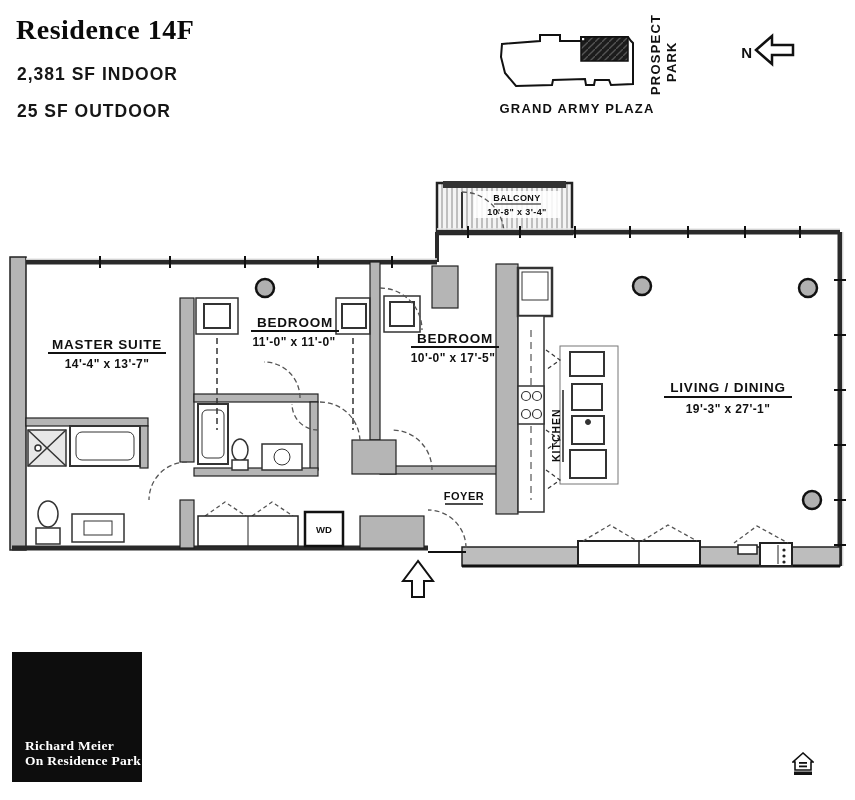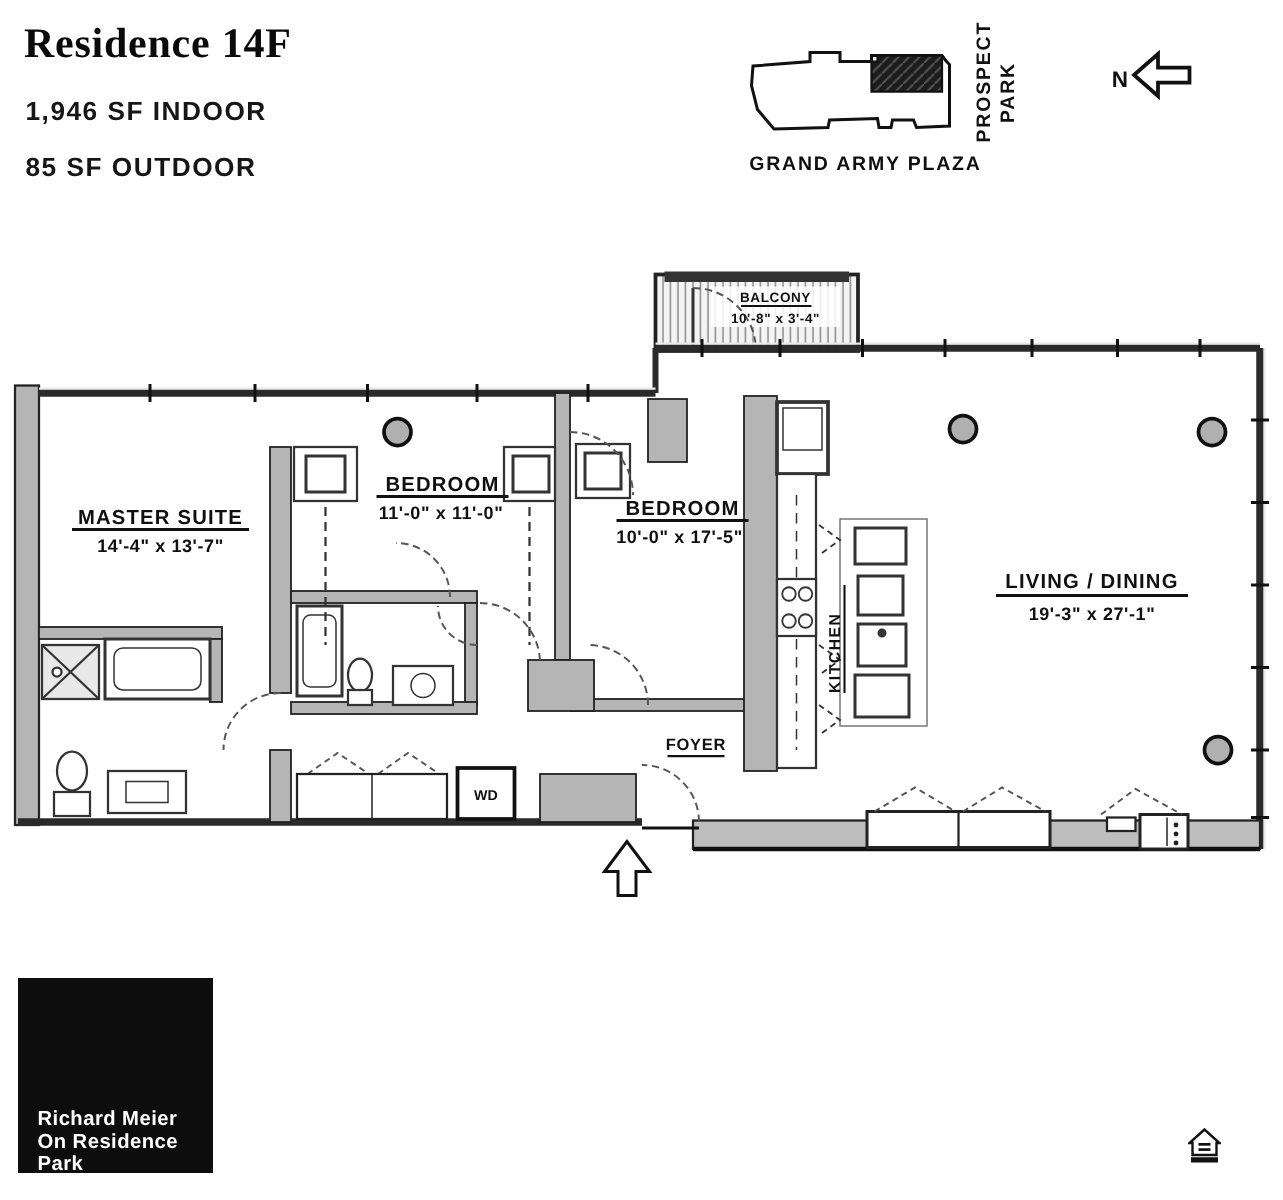--- a/index.html
+++ b/index.html
@@ -6,37 +6,37 @@
   body{width:855px;height:800px;position:relative;overflow:hidden;
        font-family:"Liberation Sans",sans-serif;color:#111;}
   .abs{position:absolute;}
   #title{left:16px;top:14px;font-family:"Liberation Serif",serif;
          font-weight:bold;font-size:28px;letter-spacing:.5px;color:#0a0a0a;}
   .sfline{left:17px;font-size:17.5px;font-weight:bold;letter-spacing:1px;color:#161616;}
   #sf-indoor{top:64px;}
   #sf-outdoor{top:101px;}
   #plan-svg{left:0;top:0;}
   #logo-box{left:12px;top:652px;width:130px;height:130px;background:#0d0d0d;}
-  #logo-text{left:13px;top:86px;color:#fff;font-family:Liberation Sans, sans-serif;
+  #logo-text{left:13px;top:86px;color:#fff;font-family:Liberation Serif, serif;
              font-weight:bold;font-size:13.5px;line-height:15px;letter-spacing:.3px;}
   #disclaimer{left:60px;top:750px;width:728px;text-align:right;
               font-size:9px;font-weight:bold;line-height:11px;color:#0f0f0f;}
   #eq-logo{left:792px;top:752px;}
   svg text{font-family:"Liberation Sans",sans-serif;fill:#101010;}
   .rm-title{font-size:13.5px;font-weight:bold;letter-spacing:.8px;}
   .rm-dims{font-size:12px;font-weight:bold;letter-spacing:.4px;}
   .rm-small{font-size:9px;font-weight:bold;letter-spacing:.4px;}
   .map-label{font-size:13px;font-weight:bold;letter-spacing:1.2px;}
 </style>
 </head>
 <body>
 
 <div class="abs" id="title">Residence 14F</div>
-<div class="abs sfline" id="sf-indoor">1,946 SF INDOOR</div>
-<div class="abs sfline" id="sf-outdoor">85 SF OUTDOOR</div>
+<div class="abs sfline" id="sf-indoor">2,381 SF INDOOR</div>
+<div class="abs sfline" id="sf-outdoor">25 SF OUTDOOR</div>
 
 <svg class="abs" id="plan-svg" width="855" height="800" viewBox="0 0 855 800" xmlns="http://www.w3.org/2000/svg">
   <defs>
     <pattern id="deck" width="5" height="6" patternUnits="userSpaceOnUse">
       <rect width="5" height="6" fill="#f4f4f4"></rect>
       <line x1="2" y1="0" x2="2" y2="6" stroke="#8a8a8a" stroke-width="1"></line>
     </pattern>
     <pattern id="darkhatch" width="7" height="7" patternUnits="userSpaceOnUse">
       <rect width="7" height="7" fill="#1c1c1c"></rect>
       <line x1="0" y1="7" x2="7" y2="0" stroke="#555" stroke-width="1.3"></line>

